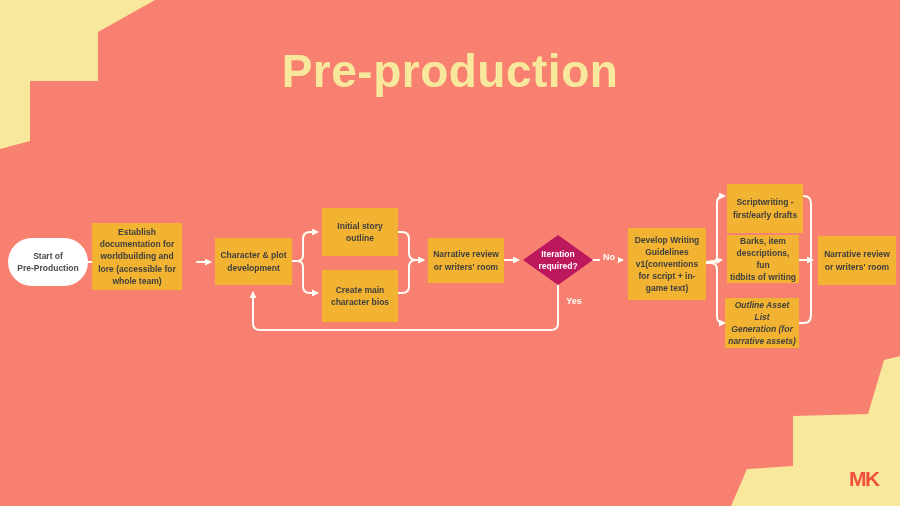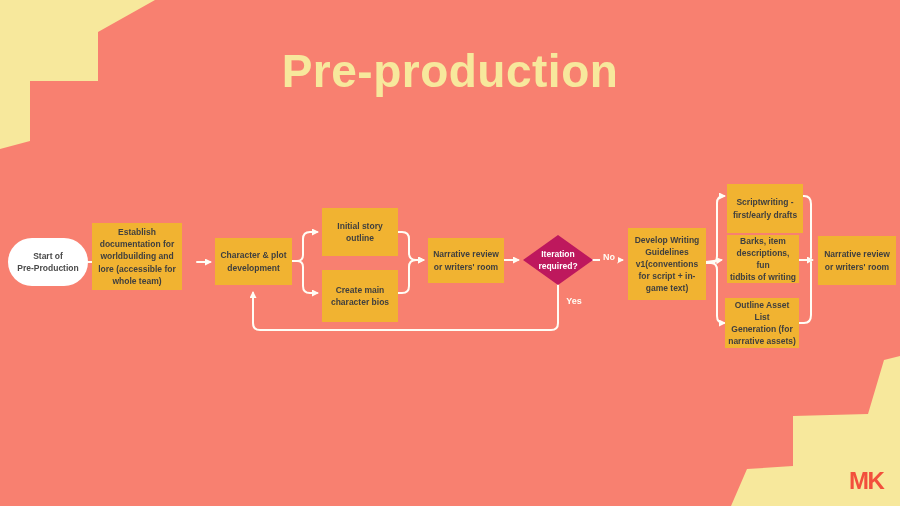--- a/index.html
+++ b/index.html
@@ -28,32 +28,32 @@
   .node.n-create    { left:322px; top:270px; width:76px; height:52px; }
   .node.n-review1   { left:428px; top:238px; width:76px; height:45px; }
   .node.diamond {
     left:523px; top:235px; width:70px; height:50px;
     background:#be185d; color:#FFFFFF;
     clip-path:polygon(50% 0, 100% 50%, 50% 100%, 0 50%);
   }
   .node.n-develop   { left:628px; top:228px; width:78px; height:72px; }
   .node.n-script    { left:727px; top:184px; width:76px; height:49px; }
   .node.n-barks     { left:727px; top:235px; width:72px; height:48px; }
-  .node.n-outline   { left:725px; top:298px; width:74px; height:50px; }
+  .node.n-outline   { left:725px; top:298px; width:74px; height:50px;font-style:italic; }
   .node.n-review2   { left:818px; top:236px; width:78px; height:49px; }
   .edge-label {
     position:absolute; transform:translate(-50%,-50%);
     color:#FFFDF5; background:#F88070; padding:0 3px;
     font-size:9px; font-weight:600; line-height:1.2;text-align:right;
   }
   .edge-label.no  { left:609px; top:257px; }
   .edge-label.yes { left:574px; top:301px; }
   .logo {
     position:absolute; left:849px; top:467px;
-    font-size:24px; font-weight:900; letter-spacing:-1.5px;
+    font-size:21px; font-weight:900; letter-spacing:-1.5px;
     color:#F2503C;
   }
 </style>
 </head>
 <body>
 
 <div class="stage">
 
   <svg class="deco" viewBox="0 0 900 506" aria-hidden="true">
     <polygon points="0,0 155,0 98,32 98,81 30,81 30,141 0,149" fill="#F7E89C"></polygon>

